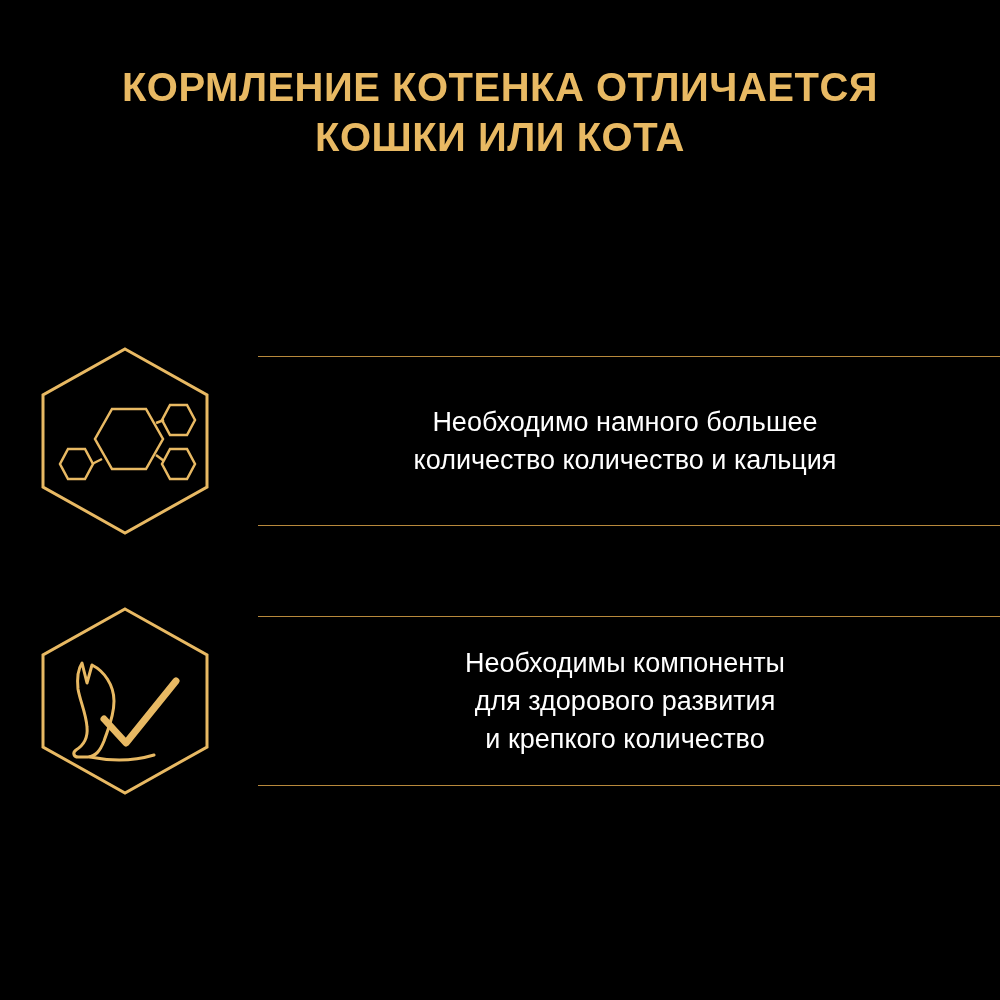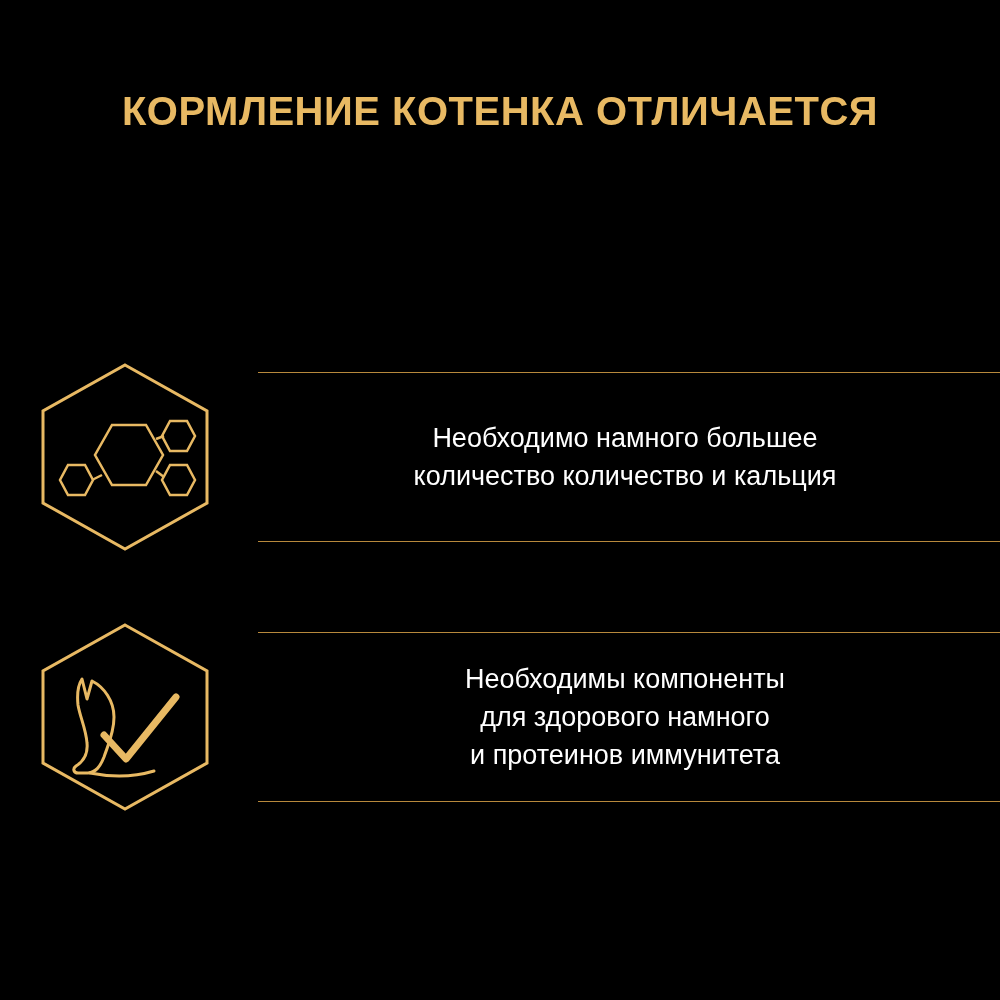--- a/index.html
+++ b/index.html
@@ -25,28 +25,27 @@
     top: 62px;
     left: 0;
     width: 1000px;
     text-align: center;
     color: #e8b963;
     font-weight: bold;
     font-size: 40px;
     line-height: 50px;
     letter-spacing: 0.5px;
     text-transform: uppercase;
-    margin-top: 24px;
   }
   .heading .line { display: block; white-space: nowrap; }
 
   
   .features {
     position: absolute;
-    top: 332px;
+    top: 316px;
     left: 0;
     width: 860px;
   }
 
   .feature {
     position: relative;
     display: flex;
     align-items: center;
     width: 1000px;
     height: 250px;
@@ -94,20 +93,21 @@
 
   .gold { stroke: #e8b963; fill: none; }
 </style>
 </head>
 <body>
 
 <div class="poster">
 
   <div class="heading">
     <span class="line">КОРМЛЕНИЕ КОТЕНКА ОТЛИЧАЕТСЯ</span>
+    <span class="line">КОШКИ ИЛИ КОТА</span>
   </div>
 
   <div class="features">
 
     <div class="feature">
       <div class="icon-box">
         <svg width="190" height="200" viewBox="0 0 190 200" aria-hidden="true">
 
           <polygon class="gold" stroke-width="3" points="95,8 177,54 177,146 95,192 13,146 13,54"></polygon>
 
@@ -150,21 +150,21 @@
 
           <path class="gold" stroke-width="3" stroke-linecap="round" d="M60,156 C80,160 104,160 124,154"></path>
 
           <path class="gold" stroke-width="7" stroke-linecap="round" stroke-linejoin="round" d="M74,118 L96,142 L146,80"></path>
         </svg>
       </div>
       <div class="text-box">
         <div class="rule top"></div>
         <div class="feature-text">
           <span class="line">Необходимы компоненты</span>
-          <span class="line">для здорового намного</span>
-          <span class="line">и протеинов иммунитета</span>
+          <span class="line">для здорового развития</span>
+          <span class="line">и крепкого количество</span>
         </div>
         <div class="rule bottom"></div>
       </div>
     </div>
 
   </div>
 </div>
 
 </body></html>

